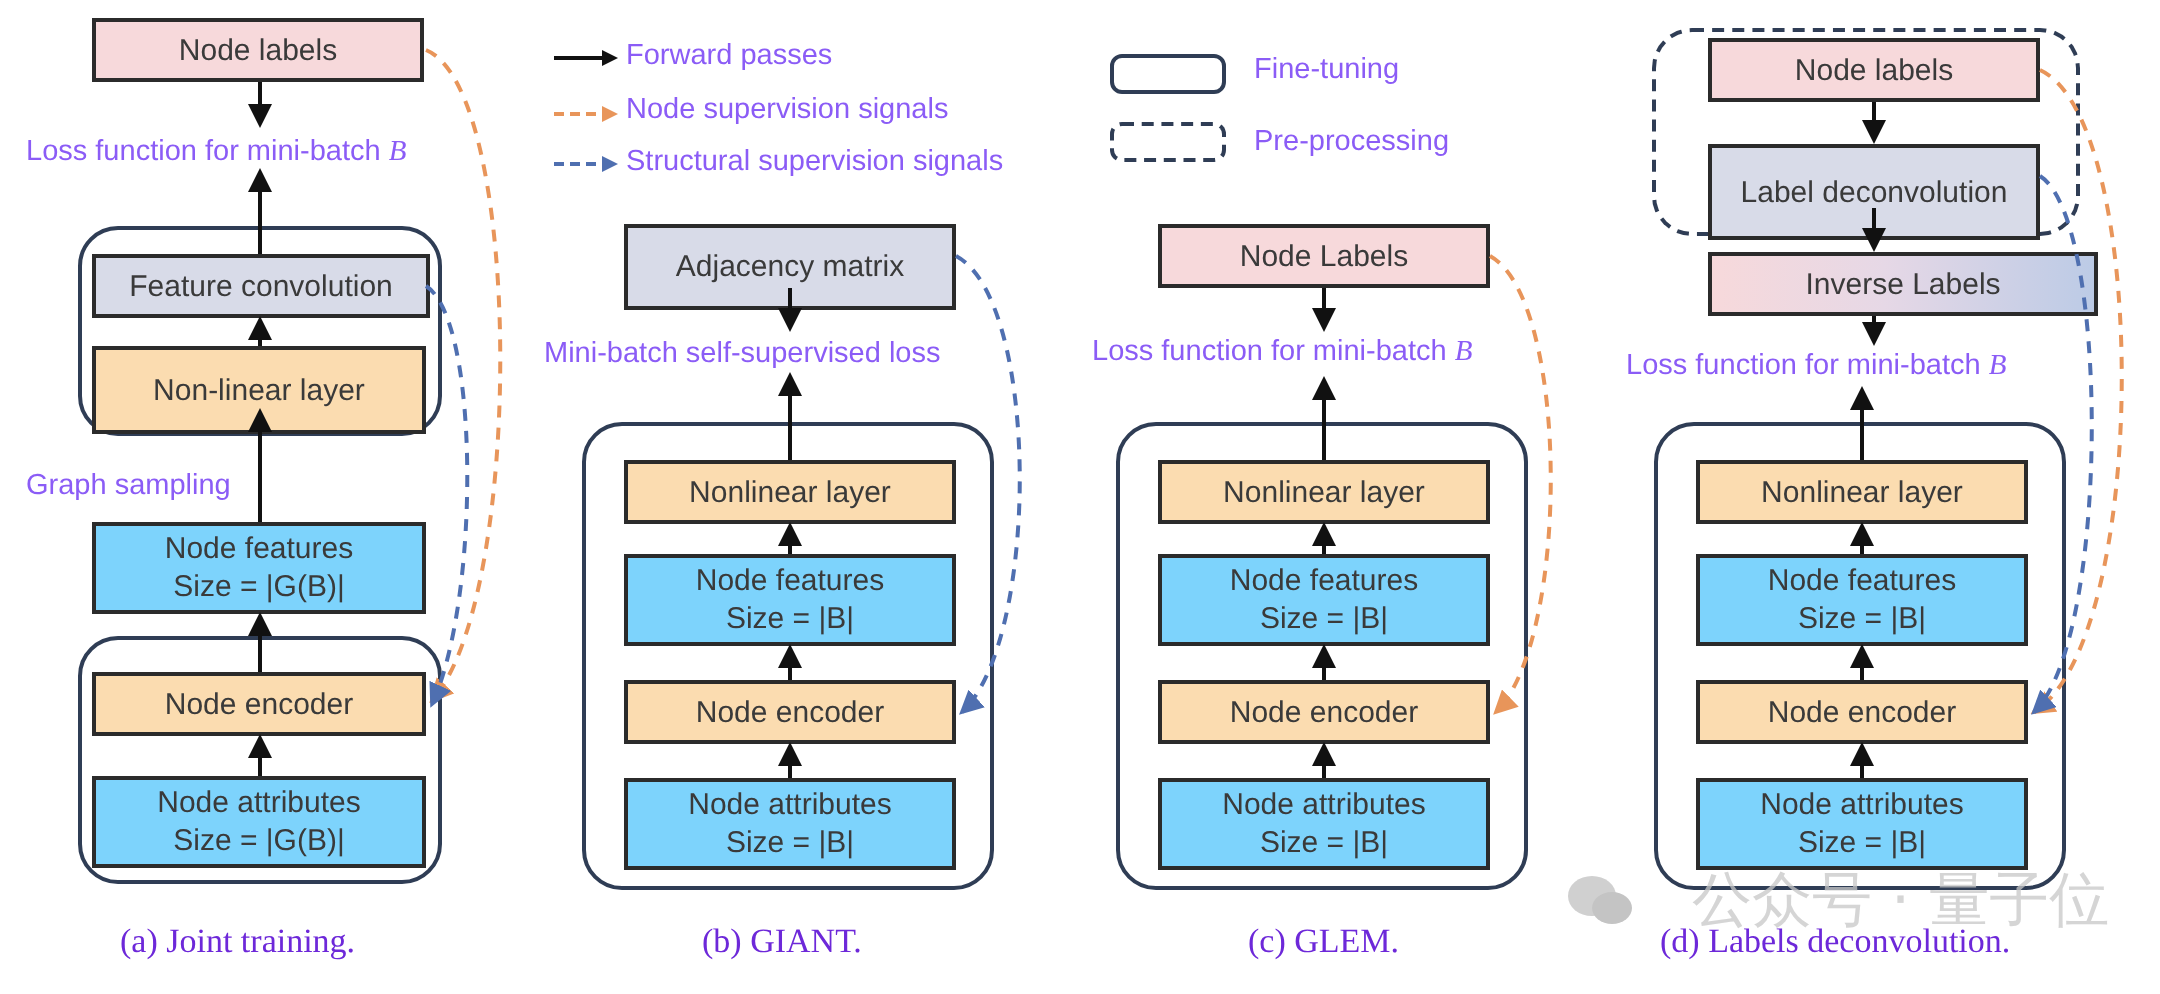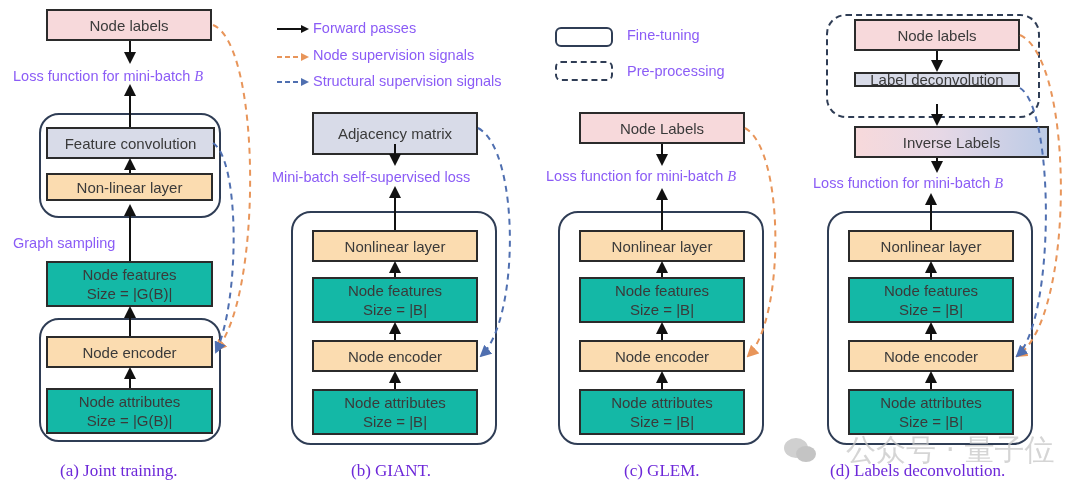--- a/index.html
+++ b/index.html
@@ -2,21 +2,21 @@
 <html><head>
 <meta charset="utf-8">
 <style>
   html,body{margin:0;padding:0;background:#fff;}
   body{width:1080px;height:497px;position:relative;overflow:hidden;font-family:"Liberation Sans","DejaVu Sans",sans-serif;color:#333;}
   .abs{position:absolute;}
   .box{position:absolute;border:2px solid #2b2b2b;box-sizing:border-box;display:flex;flex-direction:column;align-items:center;justify-content:center;font-size:15px;color:#3a3a3a;line-height:19px;text-align:center;}
   .pink{background:#f7d9db;}
   .lav{background:#d8dbe8;}
   .orange{background:#fbdcb0;}
-  .green{background:#14b8a6;}
+  .green{background:#7dd3fc;}
   .grad{background:linear-gradient(90deg,#f7d9db 0%,#e6d8e6 45%,#bccbe6 100%);}
   .group{position:absolute;border:2px solid #2f3d55;border-radius:20px;box-sizing:border-box;}
   .group.dashed{border:2px dashed #2f3d55;}
   .txt{position:absolute;font-size:14.5px;color:#8b5cf6;white-space:nowrap;}
   .cap{position:absolute;font-family:"Liberation Serif","DejaVu Serif",serif;font-size:17px;color:#6d28d9;white-space:nowrap;}
   .ital{font-family:"Liberation Serif","DejaVu Serif",serif;font-style:italic;}
   svg.overlay{position:absolute;left:0;top:0;}
   .wm{position:absolute;color:#c8c8c8;font-size:30px;font-family:"DejaVu Sans",sans-serif;opacity:.75;white-space:nowrap;}
 </style>
 </head>
@@ -49,21 +49,21 @@
 
 <div>
   <div class="box pink" style="left:46px;top:9px;width:166px;height:32px">
       <span>Node labels</span>
     </div>
   <span class="txt" style="left:13px;top:68px"><span>Loss function for mini-batch</span> <span class="ital">B</span></span>
   <div class="group" style="left:39px;top:113px;width:182px;height:105px"></div>
   <div class="box lav" style="left:46px;top:127px;width:169px;height:32px">
       <span>Feature convolution</span>
     </div>
-  <div class="box orange" style="left:46px;top:173px;width:167px;height:28px">
+  <div class="box orange" style="left:46px;top:173px;width:167px;height:44px">
       <span>Non-linear layer</span>
     </div>
   <span class="txt" style="left:13px;top:235px">Graph sampling</span>
   <div class="box green" style="left:46px;top:261px;width:167px;height:46px">
       <span>Node features</span>
       <span>Size = |G(B)|</span>
     </div>
   <div class="group" style="left:39px;top:318px;width:182px;height:124px"></div>
   <div class="box orange" style="left:46px;top:336px;width:167px;height:32px">
       <span>Node encoder</span>
@@ -119,21 +119,21 @@
       <span>Size = |B|</span>
     </div>
   <span class="cap" style="left:624px;top:461px">(c) GLEM.</span>
 </div>
 
 <div>
   <div class="group dashed" style="left:826px;top:14px;width:214px;height:104px"></div>
   <div class="box pink" style="left:854px;top:19px;width:166px;height:32px">
       <span>Node labels</span>
     </div>
-  <div class="box lav" style="left:854px;top:72px;width:166px;height:15px">
+  <div class="box lav" style="left:854px;top:72px;width:166px;height:48px">
       <span>Label deconvolution</span>
     </div>
   <div class="box grad" style="left:854px;top:126px;width:195px;height:32px">
       <span>Inverse Labels</span>
     </div>
   <span class="txt" style="left:813px;top:175px"><span>Loss function for mini-batch</span> <span class="ital">B</span></span>
   <div class="group" style="left:827px;top:211px;width:206px;height:234px"></div>
   <div class="box orange" style="left:848px;top:230px;width:166px;height:32px">
       <span>Nonlinear layer</span>
     </div>

